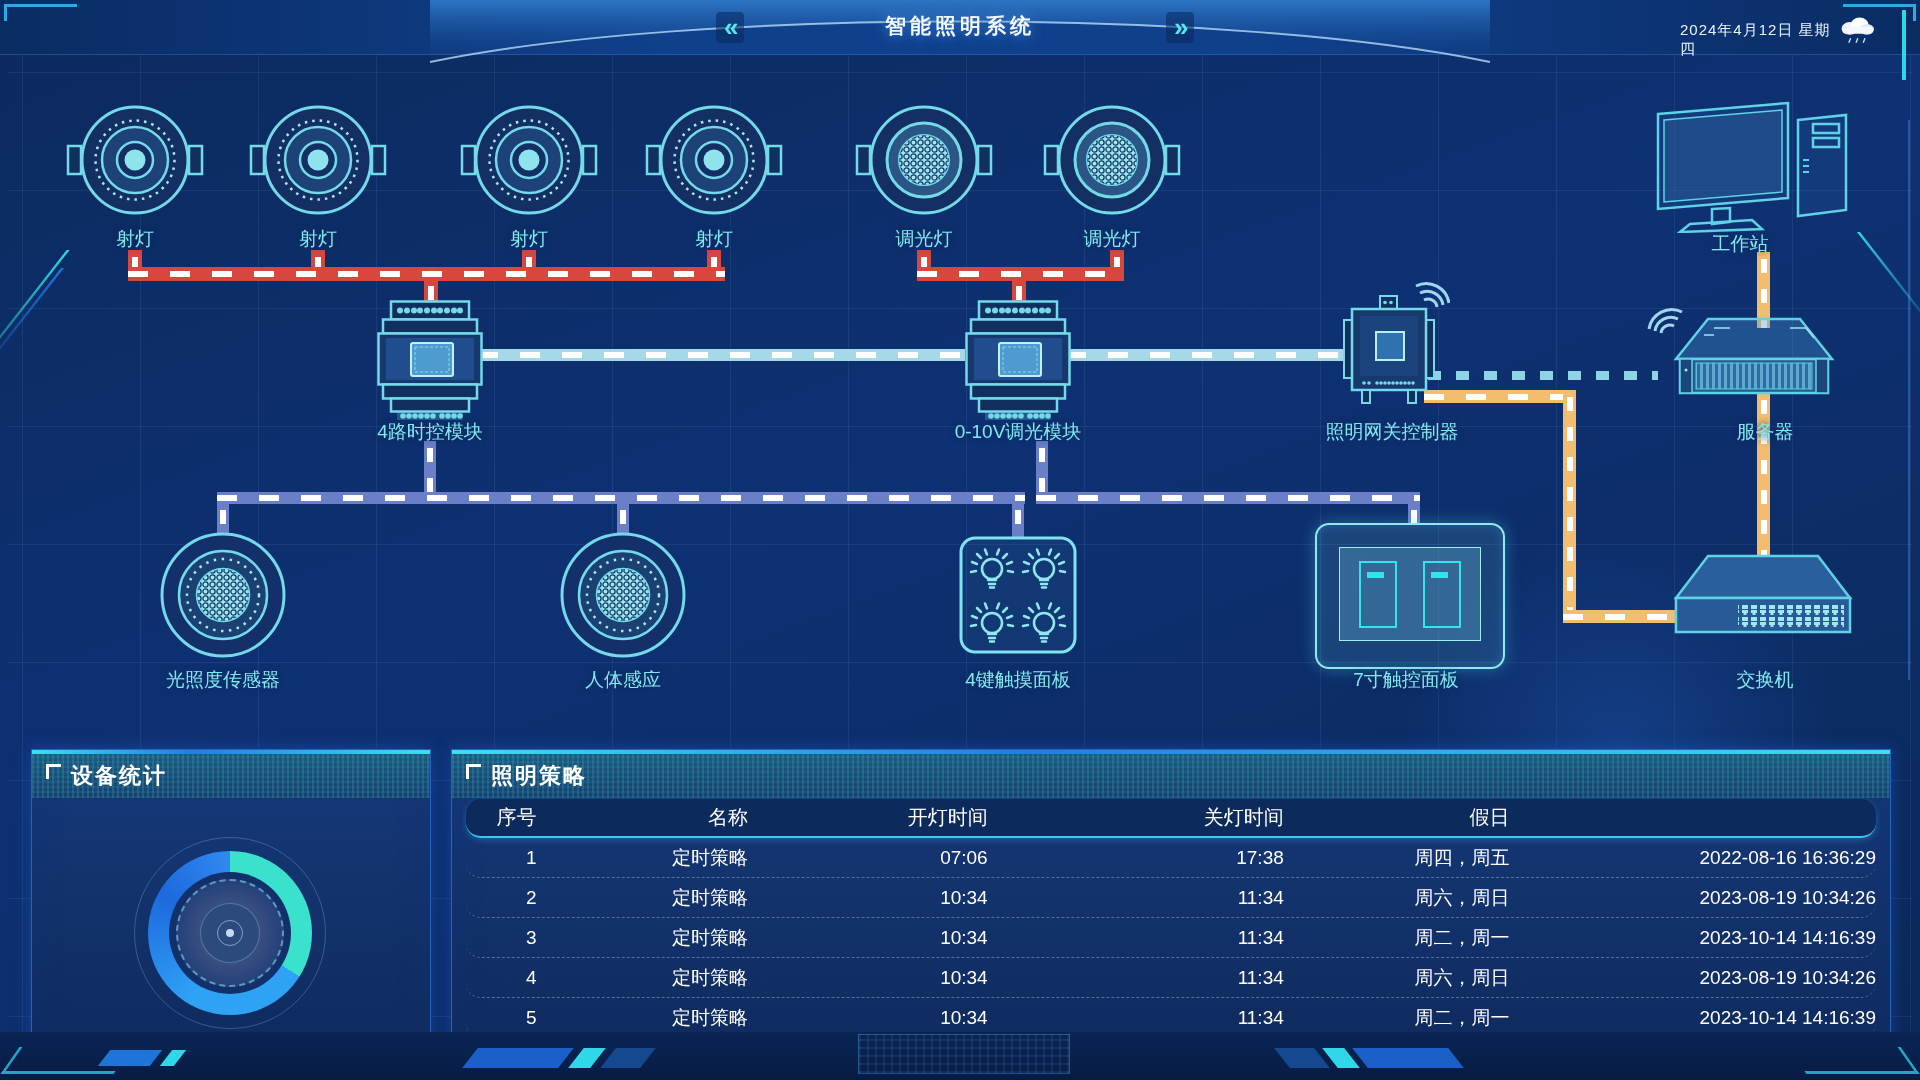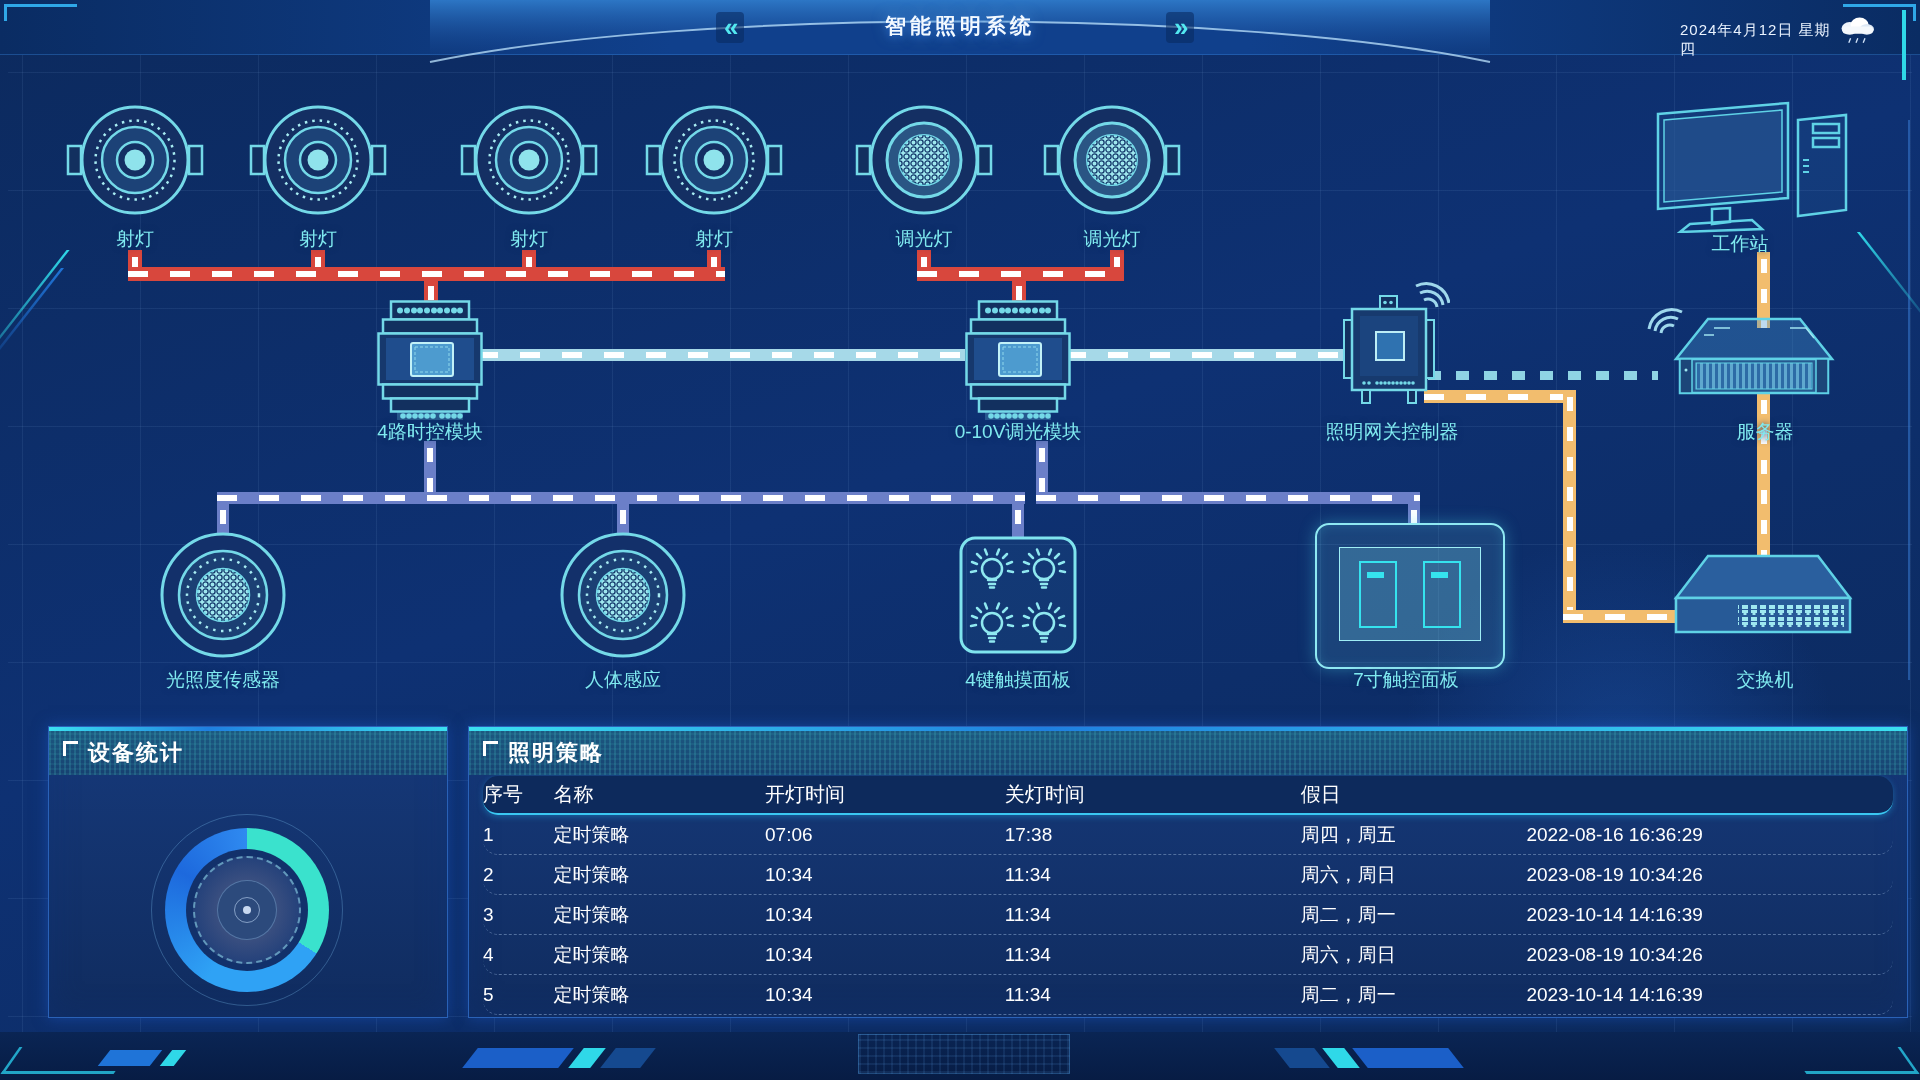--- a/index.html
+++ b/index.html
@@ -42,23 +42,23 @@
   
   .panel7{position:absolute;left:1315px;top:523px;width:186px;height:142px;border:2px solid #8fe9f2;
     border-radius:14px;background:rgba(120,220,235,.12);
     box-shadow:0 0 16px rgba(80,220,240,.35),inset 0 0 12px rgba(80,220,240,.2);}
   .panel7-inner{position:absolute;left:22px;top:22px;right:22px;bottom:26px;
     background:rgba(140,235,245,.22);border:1.5px solid #9feef5;}
   .switch-rect{position:absolute;top:13px;width:34px;height:63px;border:2.5px solid #35e3ee;}
   .switch-rect.sl{left:19px;} .switch-rect.sr{right:19px;}
   .switch-rect::before{content:"";position:absolute;left:6px;top:9px;width:17px;height:6px;background:#35e3ee;}
   
-  .panel{position:absolute;top:726px;height:290px;border:1px solid #2a62b8;
+  .panel{position:absolute;top:749px;height:290px;border:1px solid #2a62b8;
     background:linear-gradient(180deg,#16397a,#102c5f);
-    box-shadow:0 0 14px rgba(30,90,200,.5),inset 0 0 30px rgba(15,50,120,.4);margin-left:17px;}
+    box-shadow:0 0 14px rgba(30,90,200,.5),inset 0 0 30px rgba(15,50,120,.4);}
   .panel::before{content:"";position:absolute;left:0;top:0;right:0;height:4px;
     background:linear-gradient(90deg,#3be0f0,#1f7fe0 40%,#3be0f0);}
   .panel-header{position:absolute;left:0;top:4px;right:0;height:44px;display:flex;align-items:center;
     background:linear-gradient(180deg,rgba(40,150,170,.30),rgba(20,70,120,.18)),
       repeating-linear-gradient(90deg,rgba(80,220,210,.20) 0 2px,transparent 2px 5px),
       repeating-linear-gradient(0deg,rgba(80,220,210,.10) 0 2px,transparent 2px 5px),#173f6f;}
   .corner-mark{display:inline-block;width:12px;height:12px;border-left:3px solid #fff;
     border-top:3px solid #fff;margin:0 10px 10px 14px;}
   .panel-title{font-size:22px;font-weight:bold;color:#fff;letter-spacing:2px;}
   
@@ -77,21 +77,21 @@
   .rtick{position:absolute;background:#a03030;}
   .tN{left:50%;top:41px;width:3px;height:9px;transform:translateX(-50%);}
   .tS{left:50%;bottom:41px;width:3px;height:9px;transform:translateX(-50%);}
   .tW{top:50%;left:41px;height:3px;width:9px;transform:translateY(-50%);}
   .tE{top:50%;right:41px;height:3px;width:9px;transform:translateY(-50%);}
   .gauge-inner{width:58px;height:58px;background:#2c4a7c;border:1px solid rgba(160,200,240,.35);}
   .center-ring{width:24px;height:24px;border:1px solid rgba(190,215,245,.6);}
   .center-dot{width:8px;height:8px;background:#c8d8f0;}
   
   .tablebox{position:absolute;left:14px;right:14px;top:49px;bottom:8px;font-size:19px;}
-  .trow{display:grid;grid-template-columns:5% 15% 17% 21% 16% 26%;align-items:center;text-align:left;border-radius:15px;}
+  .trow{display:grid;grid-template-columns:5% 15% 17% 21% 16% 26%;align-items:center;text-align:right;border-radius:15px;}
   .thead{height:37px;background:#0d2a5c;border-bottom:2px solid #3ac8f2;font-size:20px;
     box-shadow:0 2px 6px rgba(40,180,240,.35);}
   .tr{height:39px;border-bottom:1px dashed #52709f;}
   
   .decor{position:absolute;pointer-events:none;}
   .slant{transform:skewX(-38deg);} .slantr{transform:skewX(38deg);}
   .bottom-strip{position:absolute;left:0;right:0;bottom:0;height:48px;
     background:linear-gradient(180deg,#0a2554,#071c44);}
   .centerdeco{position:absolute;left:858px;bottom:6px;width:210px;height:38px;
     border:1px solid rgba(80,160,230,.35);

